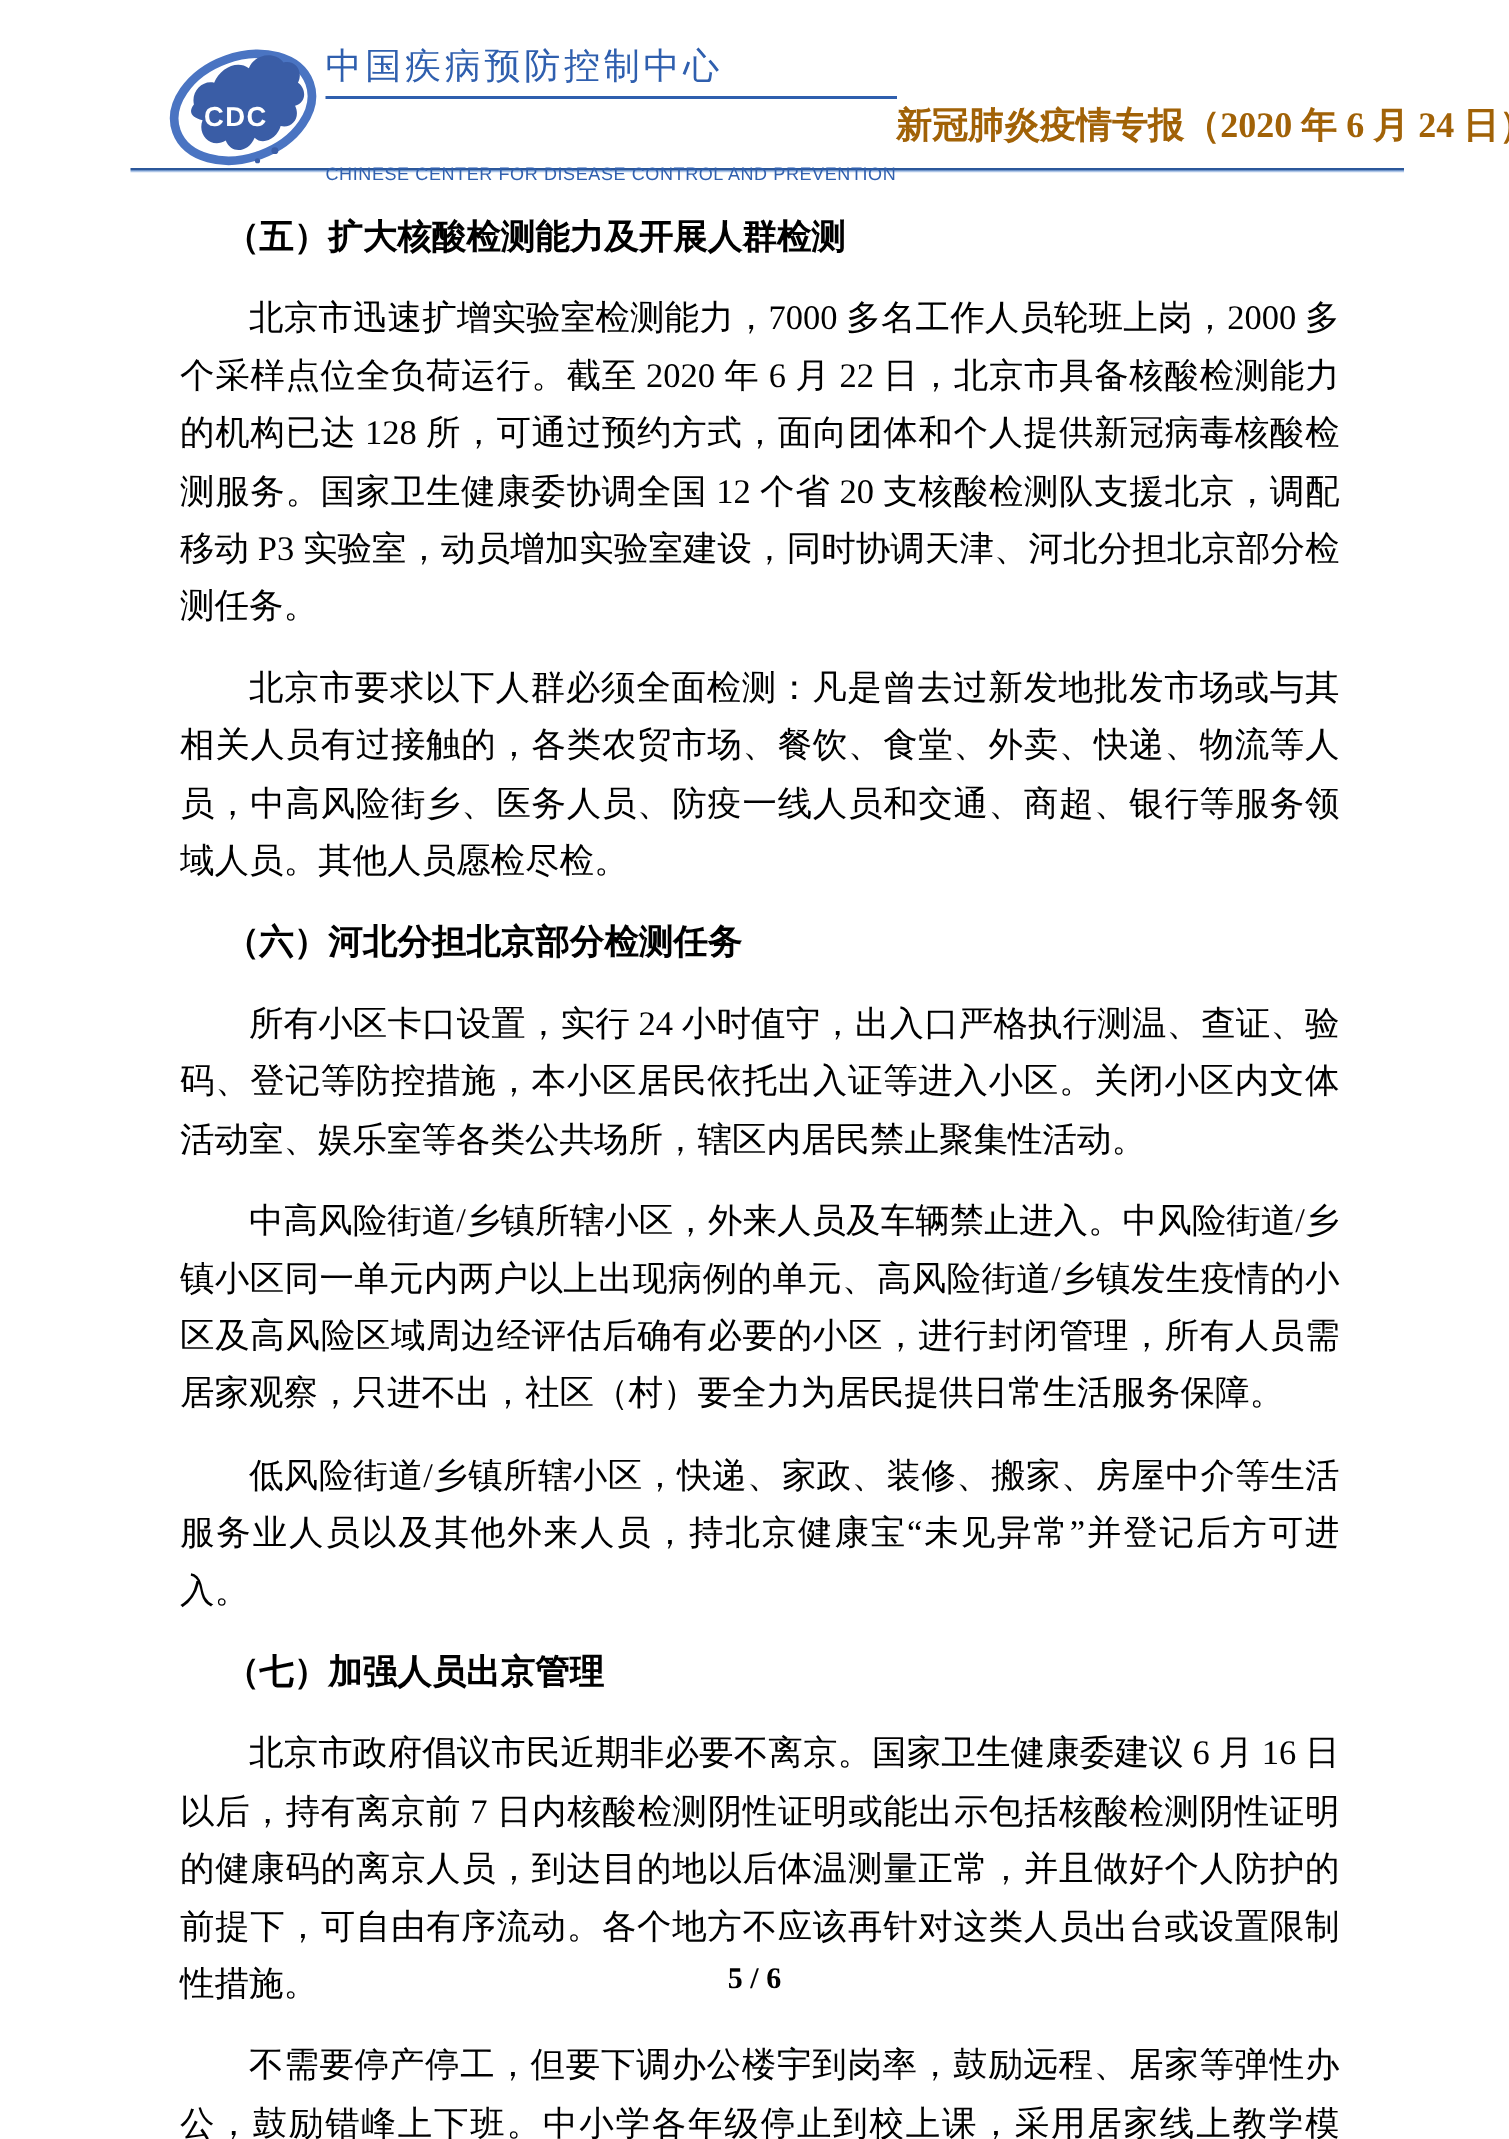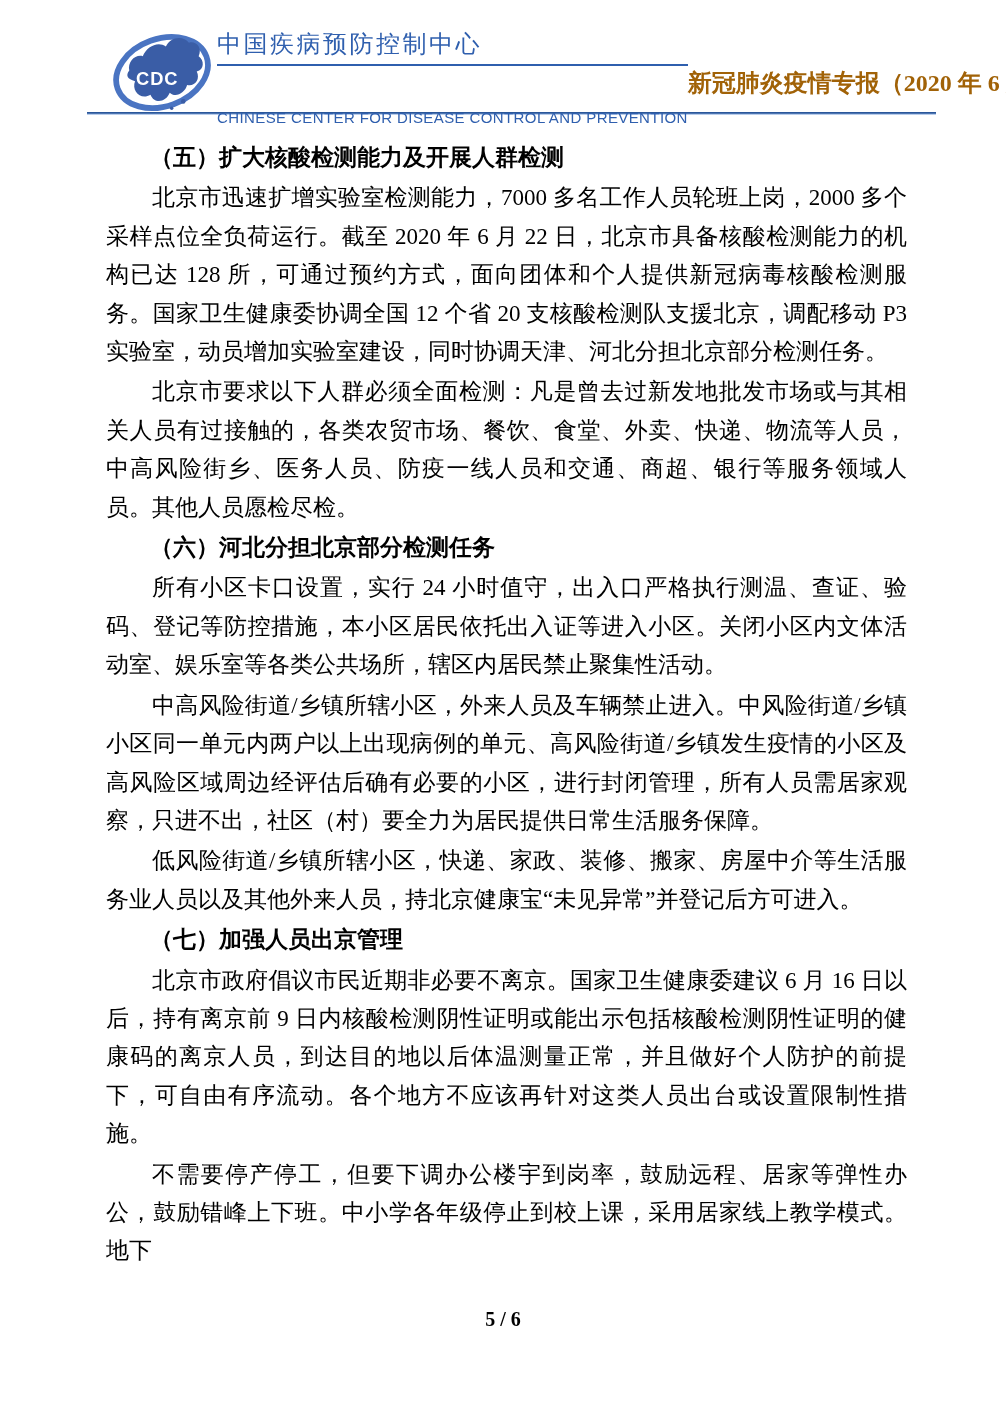--- a/index.html
+++ b/index.html
@@ -29,21 +29,21 @@
   .logo-cn {
     font-family: "Liberation Sans", "DejaVu Sans", sans-serif;
     font-size: 24px;
     letter-spacing: 2.5px;
     color: #2f5fae;
     white-space: nowrap;
   }
   .logo-underline { height: 2px; background: #2f5fae; margin: 4px 0 3px 0; }
   .logo-en {
     font-family: "Liberation Sans", "DejaVu Sans", sans-serif;
-    font-size: 15px;
+    font-size: 12px;
     letter-spacing: 0.4px;
     color: #2f5fae;
     white-space: nowrap;
     margin-top: 40px;
   }
   .report-title {
     align-self: center;
     margin-top: 34px;
     font-size: 24px;
     font-weight: bold;
@@ -64,21 +64,21 @@
     text-align: justify;
   }
   .doc-body h2 {
     font-size: 23px;
     line-height: 38.4px;
     font-weight: bold;
     margin: 0;
     text-indent: 2em;
   }
   .doc-body p {
-    margin: 2px;
+    margin: 16px;
     text-indent: 2em;
   }
 
   
   .page-footer {
     position: absolute;
     top: 1308px;
     left: 0; right: 0;
     text-align: center;
     font-size: 20px;
@@ -120,21 +120,21 @@
 
     <section>
       <h2>（六）河北分担北京部分检测任务</h2>
       <p>所有小区卡口设置，实行 24 小时值守，出入口严格执行测温、查证、验码、登记等防控措施，本小区居民依托出入证等进入小区。关闭小区内文体活动室、娱乐室等各类公共场所，辖区内居民禁止聚集性活动。</p>
       <p>中高风险街道/乡镇所辖小区，外来人员及车辆禁止进入。中风险街道/乡镇小区同一单元内两户以上出现病例的单元、高风险街道/乡镇发生疫情的小区及高风险区域周边经评估后确有必要的小区，进行封闭管理，所有人员需居家观察，只进不出，社区（村）要全力为居民提供日常生活服务保障。</p>
       <p>低风险街道/乡镇所辖小区，快递、家政、装修、搬家、房屋中介等生活服务业人员以及其他外来人员，持北京健康宝“未见异常”并登记后方可进入。</p>
     </section>
 
     <section>
       <h2>（七）加强人员出京管理</h2>
-      <p>北京市政府倡议市民近期非必要不离京。国家卫生健康委建议 6 月 16 日以后，持有离京前 9 日内核酸检测阴性证明或能出示包括核酸检测阴性证明的健康码的离京人员，到达目的地以后体温测量正常，并且做好个人防护的前提下，可自由有序流动。各个地方不应该再针对这类人员出台或设置限制性措施。</p>
+      <p>北京市政府倡议市民近期非必要不离京。国家卫生健康委建议 6 月 16 日以后，持有离京前 7 日内核酸检测阴性证明或能出示包括核酸检测阴性证明的健康码的离京人员，到达目的地以后体温测量正常，并且做好个人防护的前提下，可自由有序流动。各个地方不应该再针对这类人员出台或设置限制性措施。</p>
     </section>
 
     <section>
       <p>不需要停产停工，但要下调办公楼宇到岗率，鼓励远程、居家等弹性办公，鼓励错峰上下班。中小学各年级停止到校上课，采用居家线上教学模式。地下</p>
     </section>
 
   </main>
 
   <footer class="page-footer">
     <span>5 / 6</span>

